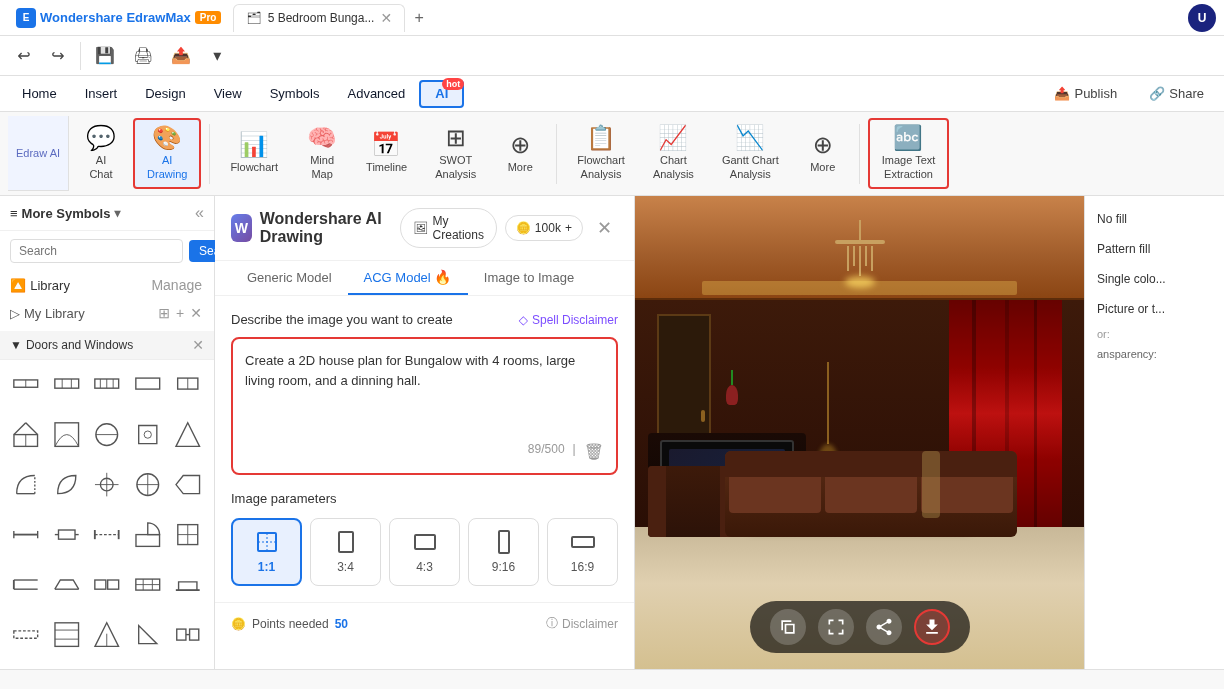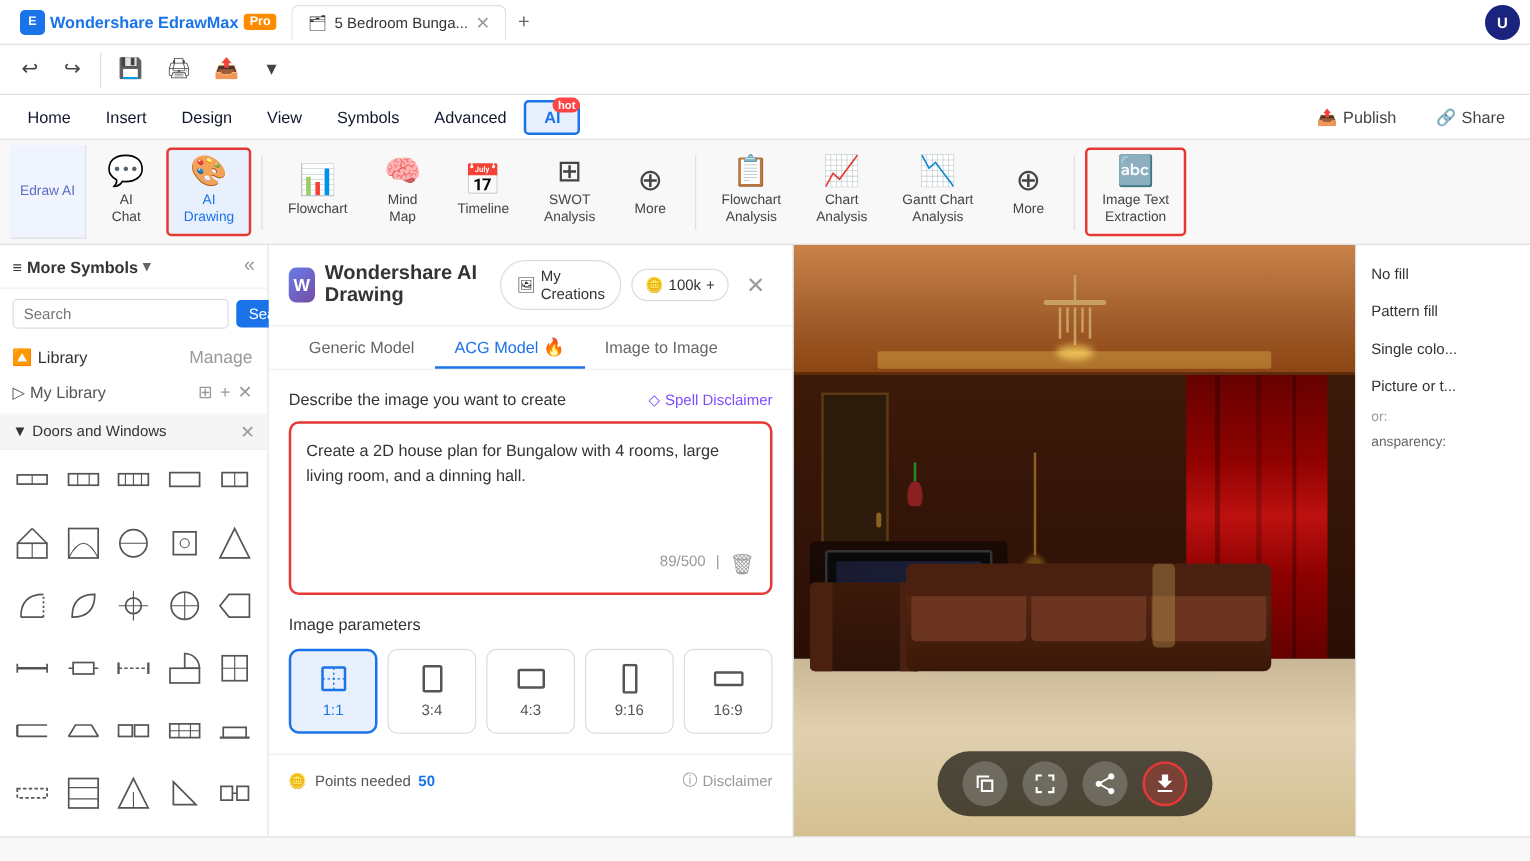--- a/index.html
+++ b/index.html
@@ -86,21 +86,21 @@
     .text-area-footer { display: flex; align-items: flex-start; justify-content: flex-end; gap: 8px; margin-top: 8px; color: #999; font-size: 12px; }
     .delete-icon { cursor: pointer; color: #999; font-size: 16px; }
     .creative-ideas { display: flex; align-items: center; gap: 8px; padding: 0 16px 12px; flex-wrap: wrap; }
     .idea-label { font-size: 12px; color: #666; }
     .idea-tag { font-size: 12px; color: #1a73e8; cursor: pointer; padding: 2px 4px; border-radius: 3px; }
     .refresh-icon { color: #999; cursor: pointer; font-size: 14px; }
     .image-params { padding: 0 16px 16px; }
     .params-label { font-size: 13px; font-weight: 500; color: #333; margin-bottom: 12px; }
     .ratio-grid { display: grid; grid-template-columns: repeat(5, 1fr); gap: 8px; }
     .ratio-btn { display: flex; flex-direction: column; align-items: center; justify-content: center; gap: 6px; padding: 10px 4px; border: 1px solid #ddd; border-radius: 8px; cursor: pointer; font-size: 12px; color: #555; }
-    .ratio-btn.active { border: 2px solid #1a73e8; color: #1a73e8; background: #e8f0fe; }
+    .ratio-btn.active { border: 2px solid #1a73e8; color: #1a73e8; background: #e8f0fe; font-weight: bold; }
     .bottom-bar { padding: 12px 16px; border-top: 1px solid #f0f0f0; display: flex; align-items: center; justify-content: space-between; }
     .points-info { display: flex; align-items: center; gap: 6px; font-size: 12px; color: #555; }
     .points-num { color: #1a73e8; font-weight: 600; }
     .disclaimer-link { display: flex; align-items: center; gap: 4px; color: #999; font-size: 12px; cursor: pointer; }
 
     
     .preview-area { flex: 1; background: #e8e8e8; position: relative; overflow: hidden; display: flex; align-items: stretch; }
     .img-action-btn { width: 36px; height: 36px; border-radius: 50%; background: rgba(255,255,255,0.2); display: flex; align-items: center; justify-content: center; cursor: pointer; color: white; font-size: 18px; }
     .img-action-btn.download { border: 2px solid #e53935; background: rgba(229,57,53,0.3); }
 

